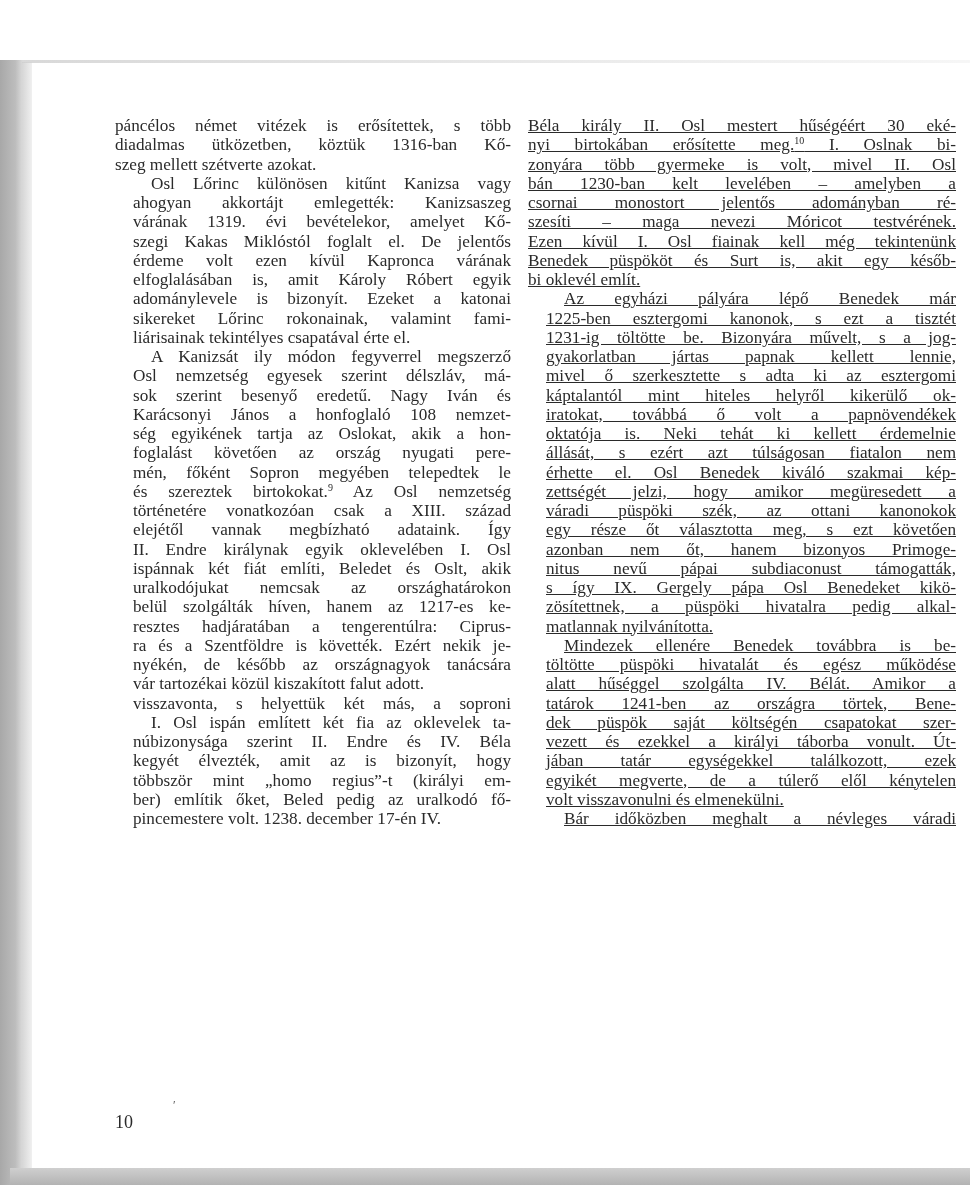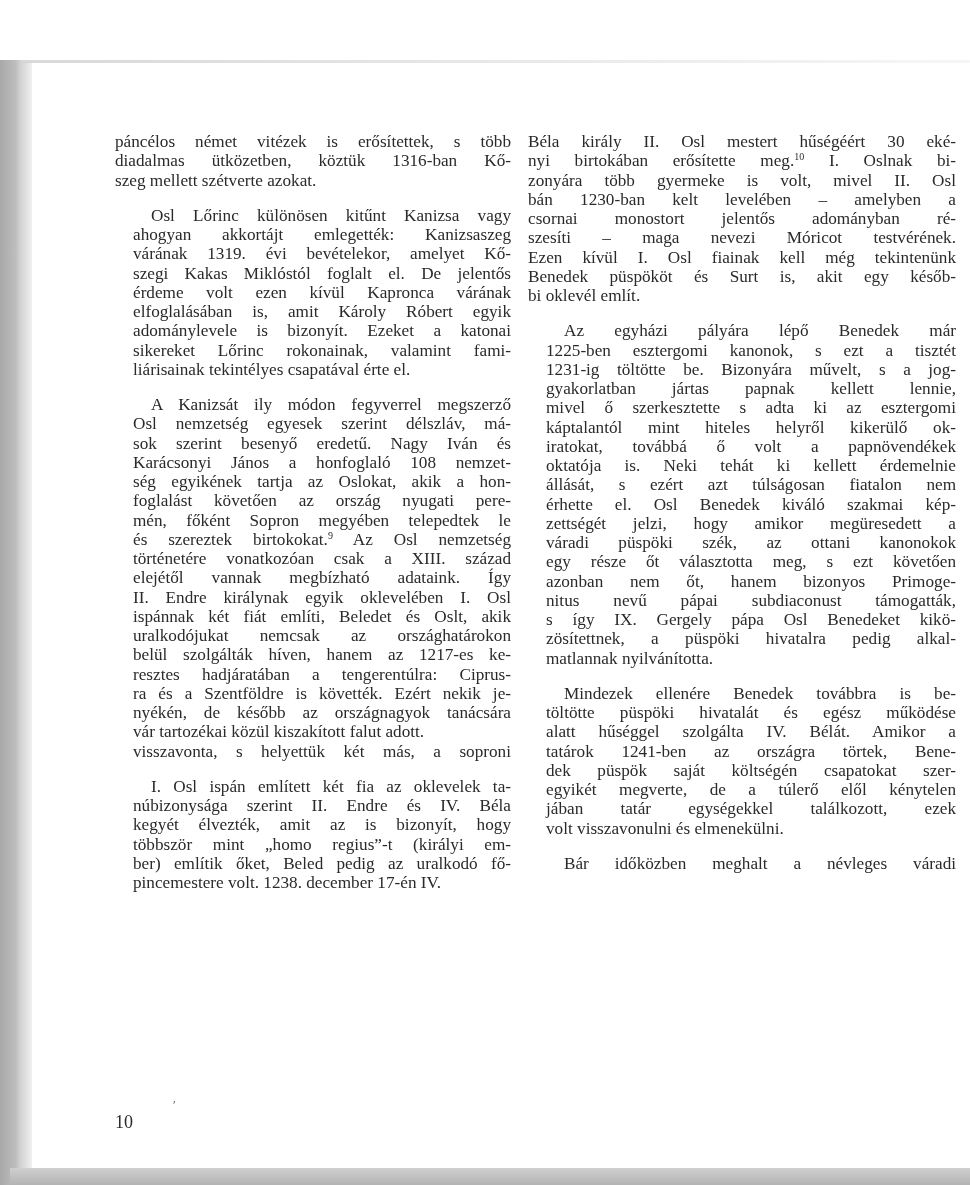--- a/index.html
+++ b/index.html
@@ -20,28 +20,28 @@
   .scan-edge-bottom {
     position: absolute; left: 10px; top: 1168px; width: 960px; height: 17px;
     background: linear-gradient(to bottom, #cfcfcf, #b3b3b3);
   }
   .scan-edge-top {
     position: absolute; left: 22px; top: 60px; width: 948px; height: 3px;
     background: linear-gradient(to right, #cfcfcf, #e6e6e6 60%, #f4f4f4);
     opacity: 0.8;
   }
   .column {
-    position: absolute; top: 132px;
+    position: absolute; top: 116px;
     font-size: 17.2px; line-height: 19.25px;
     text-align: justify;
   }
   .col-left { left: 115px; width: 396px; }
-  .col-right { left: 528px; width: 428px; }
+  .col-right { left: 528px; width: 428px; text-decoration: underline; }
   .para { margin: 0; }
-  .para.indent { text-indent: 18px; margin-top: 16px; }
+  .para.indent { text-indent: 18px; }
   .line { display: block; text-align: justify; text-align-last: justify; white-space: nowrap; }
   .line.last { text-align-last: left; }
   sup { font-size: 10px; line-height: 0; vertical-align: 6px; }
   .page-number {
     position: absolute; left: 115px; top: 1112px;
     font-size: 18px;
   }
   .tick-mark {
     position: absolute; left: 173px; top: 1098px; font-size: 12px; color: #555;
   }
@@ -132,22 +132,23 @@
       <span class="line">s így IX. Gergely pápa Osl Benedeket kikö-</span>
       <span class="line">zösítettnek, a püspöki hivatalra pedig alkal-</span>
       <span class="line last">matlannak nyilvánította.</span>
     </div>
     <div class="para indent">
       <span class="line" style="padding-left: 18px;">Mindezek ellenére Benedek továbbra is be-</span>
       <span class="line">töltötte püspöki hivatalát és egész működése</span>
       <span class="line">alatt hűséggel szolgálta IV. Bélát. Amikor a</span>
       <span class="line">tatárok 1241-ben az országra törtek, Bene-</span>
       <span class="line">dek püspök saját költségén csapatokat szer-</span>
+      <span class="line">vezett és ezekkel a királyi táborba vonult. Út-</span>
+      <span class="line">jában tatár egységekkel találkozott, ezek</span>
       <span class="line">egyikét megverte, de a túlerő elől kénytelen</span>
-      <span class="line">jában tatár egységekkel találkozott, ezek</span>
       <span class="line last">volt visszavonulni és elmenekülni.</span>
     </div>
     <div class="para indent">
       <span class="line" style="padding-left: 18px;">Bár időközben meghalt a névleges váradi</span>
     </div>
   </div>
 
 <div class="page-number">10</div>
 <div class="tick-mark">ʹ</div>
 

